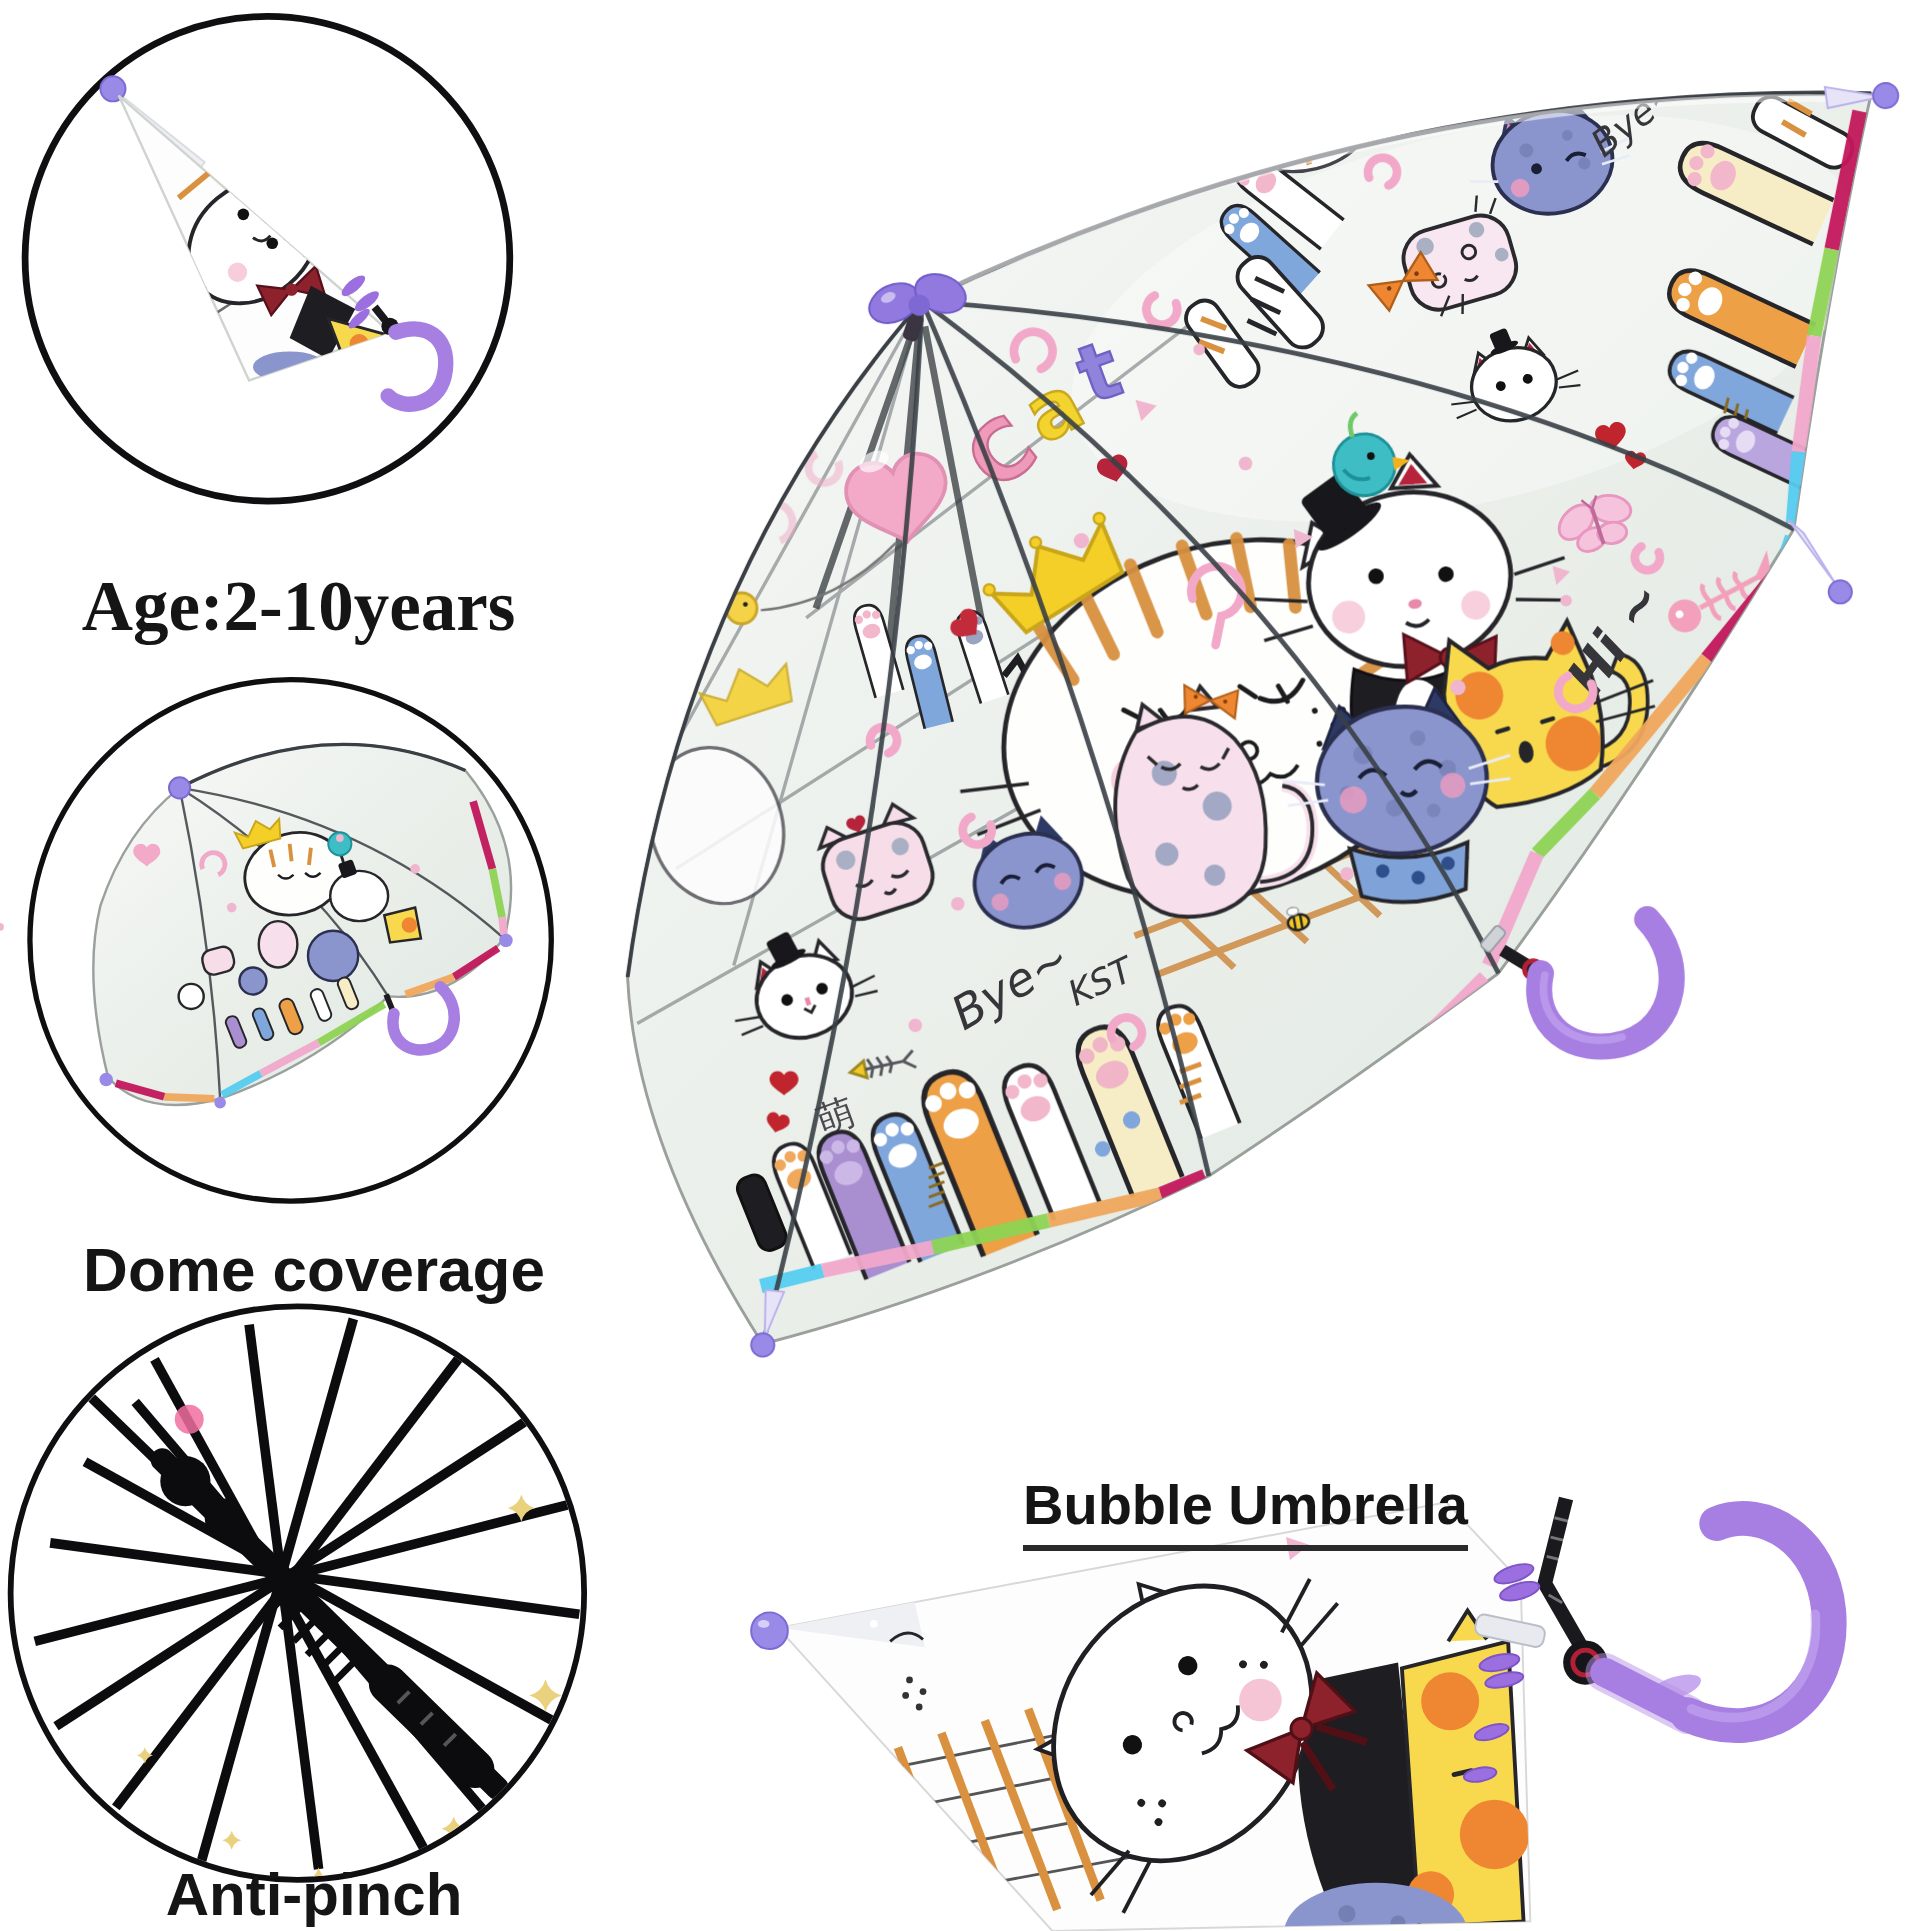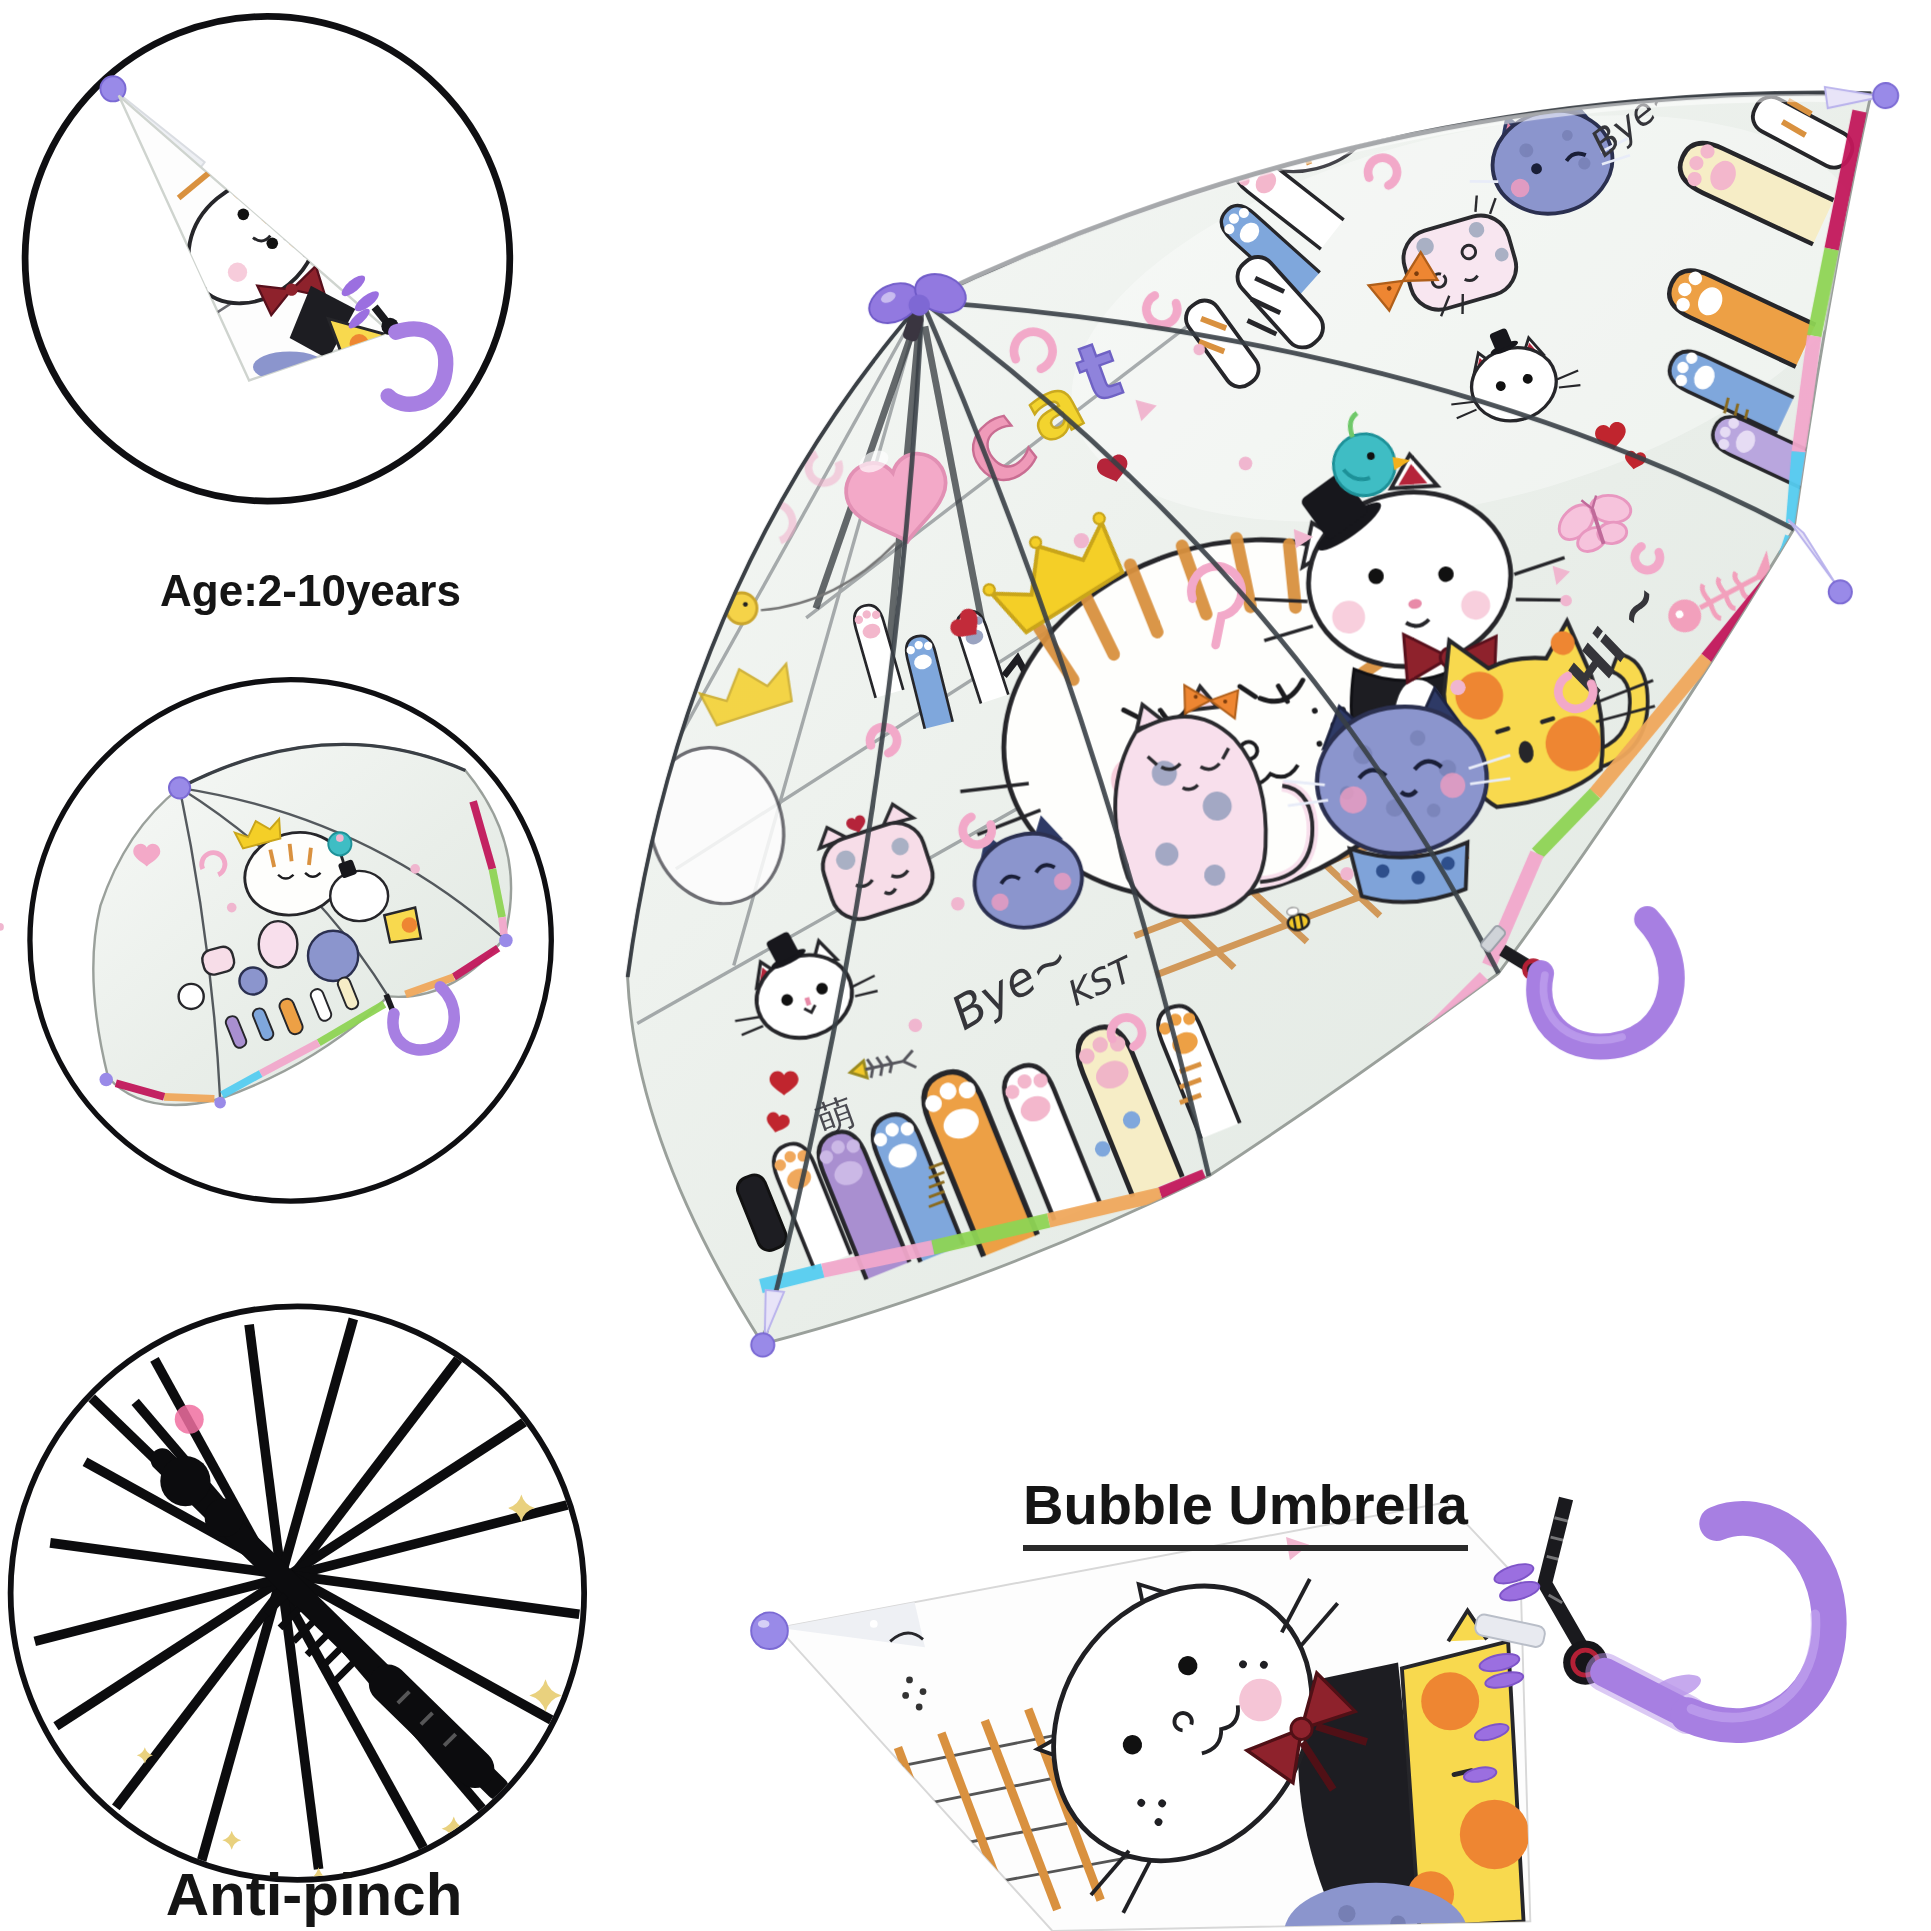--- a/index.html
+++ b/index.html
@@ -1,20 +1,20 @@
 <!DOCTYPE html>
 <html><head>
 <meta charset="utf-8">
 <style>
   html,body{margin:0;padding:0;background:#ffffff;}
   .stage{position:relative;width:1931px;height:1931px;background:#fff;overflow:hidden;
          font-family:"Liberation Sans",sans-serif;}
   .stage svg{position:absolute;left:0;top:0;}
   .caption{position:absolute;text-align:center;font-weight:700;color:#151515;}
-  .cap-age{left:16px;top:566px;width:589px;font-size:44px;}
+  .cap-age{left:4px;top:566px;width:589px;font-size:71px;font-family:Liberation Serif, serif;}
   .cap-dome{left:0;top:1234px;width:628px;font-size:62px;}
   .cap-anti{left:0;top:1860px;width:628px;font-size:60px;}
   .cap-bubble{left:1004px;top:1448px;width:483px;font-size:56px;}
   .cap-bubble span{display:inline-block;border-bottom:6.8px solid #2a2a2a;padding-bottom:7.7px;margin-top:24px;}
   text{font-family:"Liberation Sans",sans-serif;}
   .hand{font-family:"DejaVu Sans",sans-serif;font-style:italic;fill:#35353a;}
   .bubble-letter{font-weight:700;font-family:"DejaVu Sans",sans-serif;}
 </style>
 </head>
 <body>
@@ -842,16 +842,17 @@
       <ellipse cx="1553" cy="1722" rx="21" ry="8" transform="rotate(-12 1553 1722)"></ellipse>
       <ellipse cx="1558" cy="1740" rx="20" ry="7" transform="rotate(-12 1558 1740)"></ellipse>
       <ellipse cx="1545" cy="1794" rx="18" ry="7" transform="rotate(-16 1545 1794)"></ellipse>
       <ellipse cx="1533" cy="1838" rx="17" ry="7" transform="rotate(-10 1533 1838)"></ellipse>
     </g>
   </g>
 </g>
 </svg>
 
 <div class="caption cap-age">Age:2-10years</div>
+<div class="caption cap-dome">Dome coverage</div>
 <div class="caption cap-anti">Anti-pinch</div>
 <div class="caption cap-bubble"><span>Bubble Umbrella</span></div>
 </div>
 
 
 </body></html>

